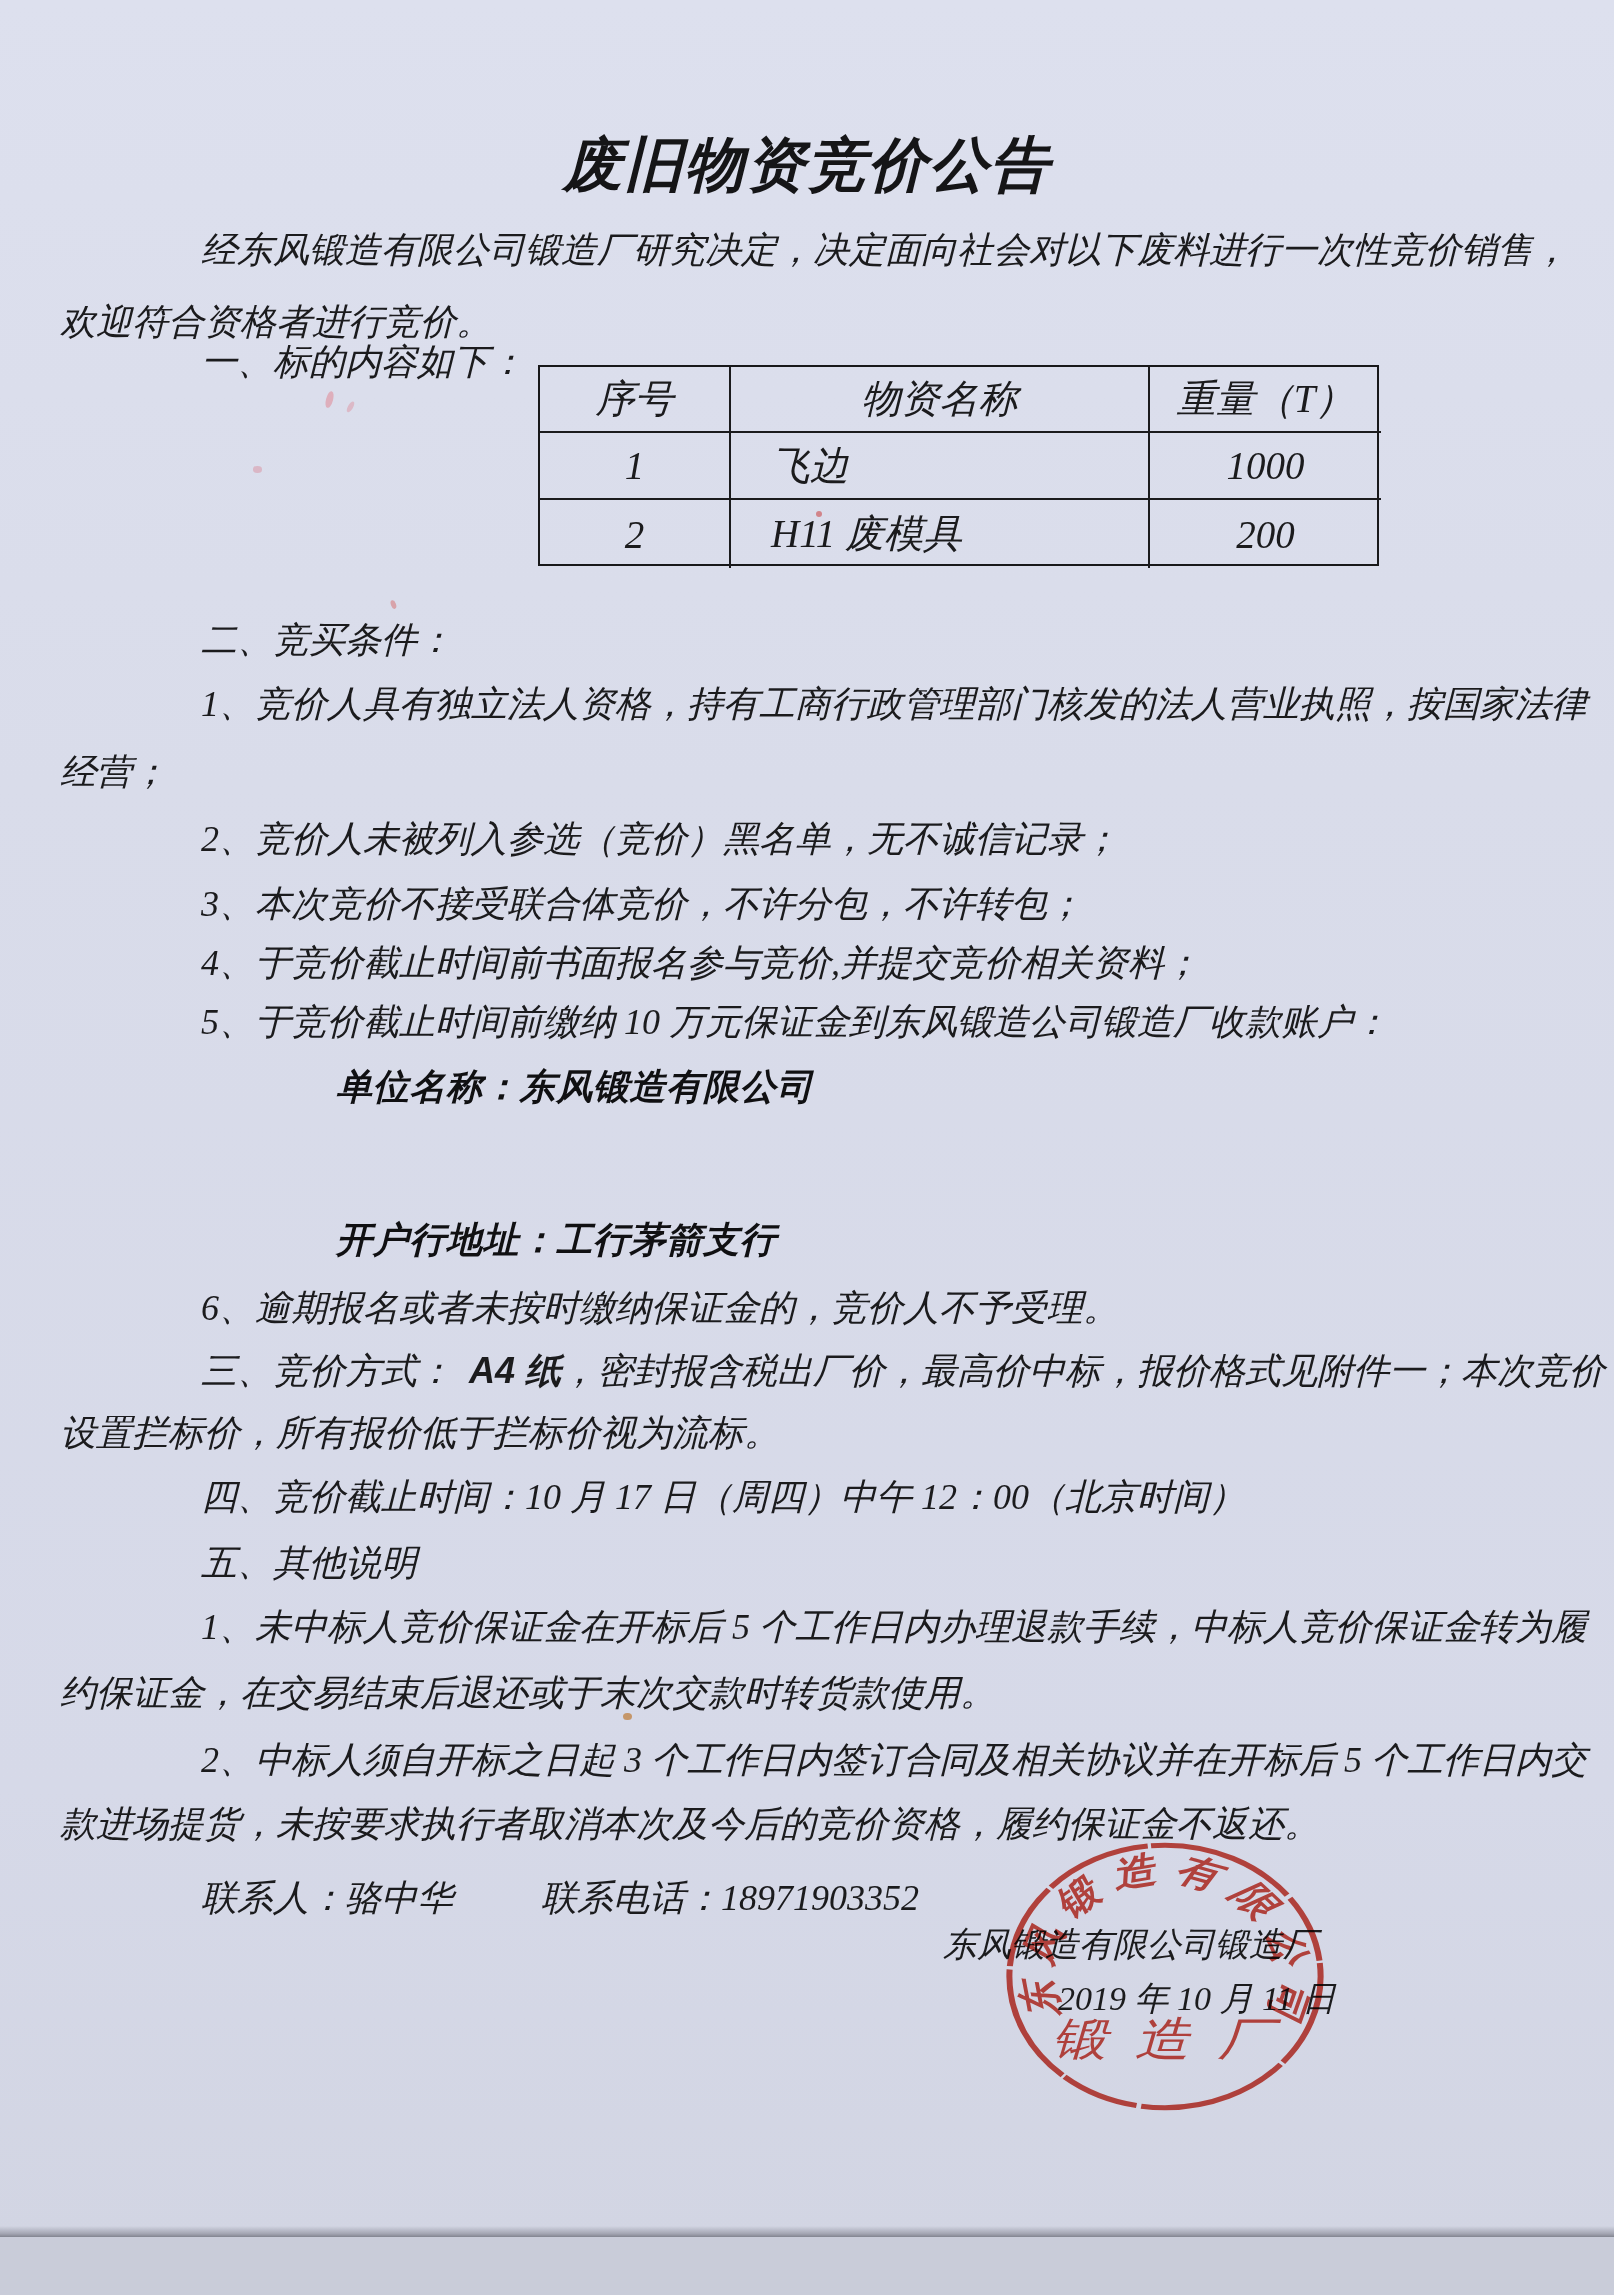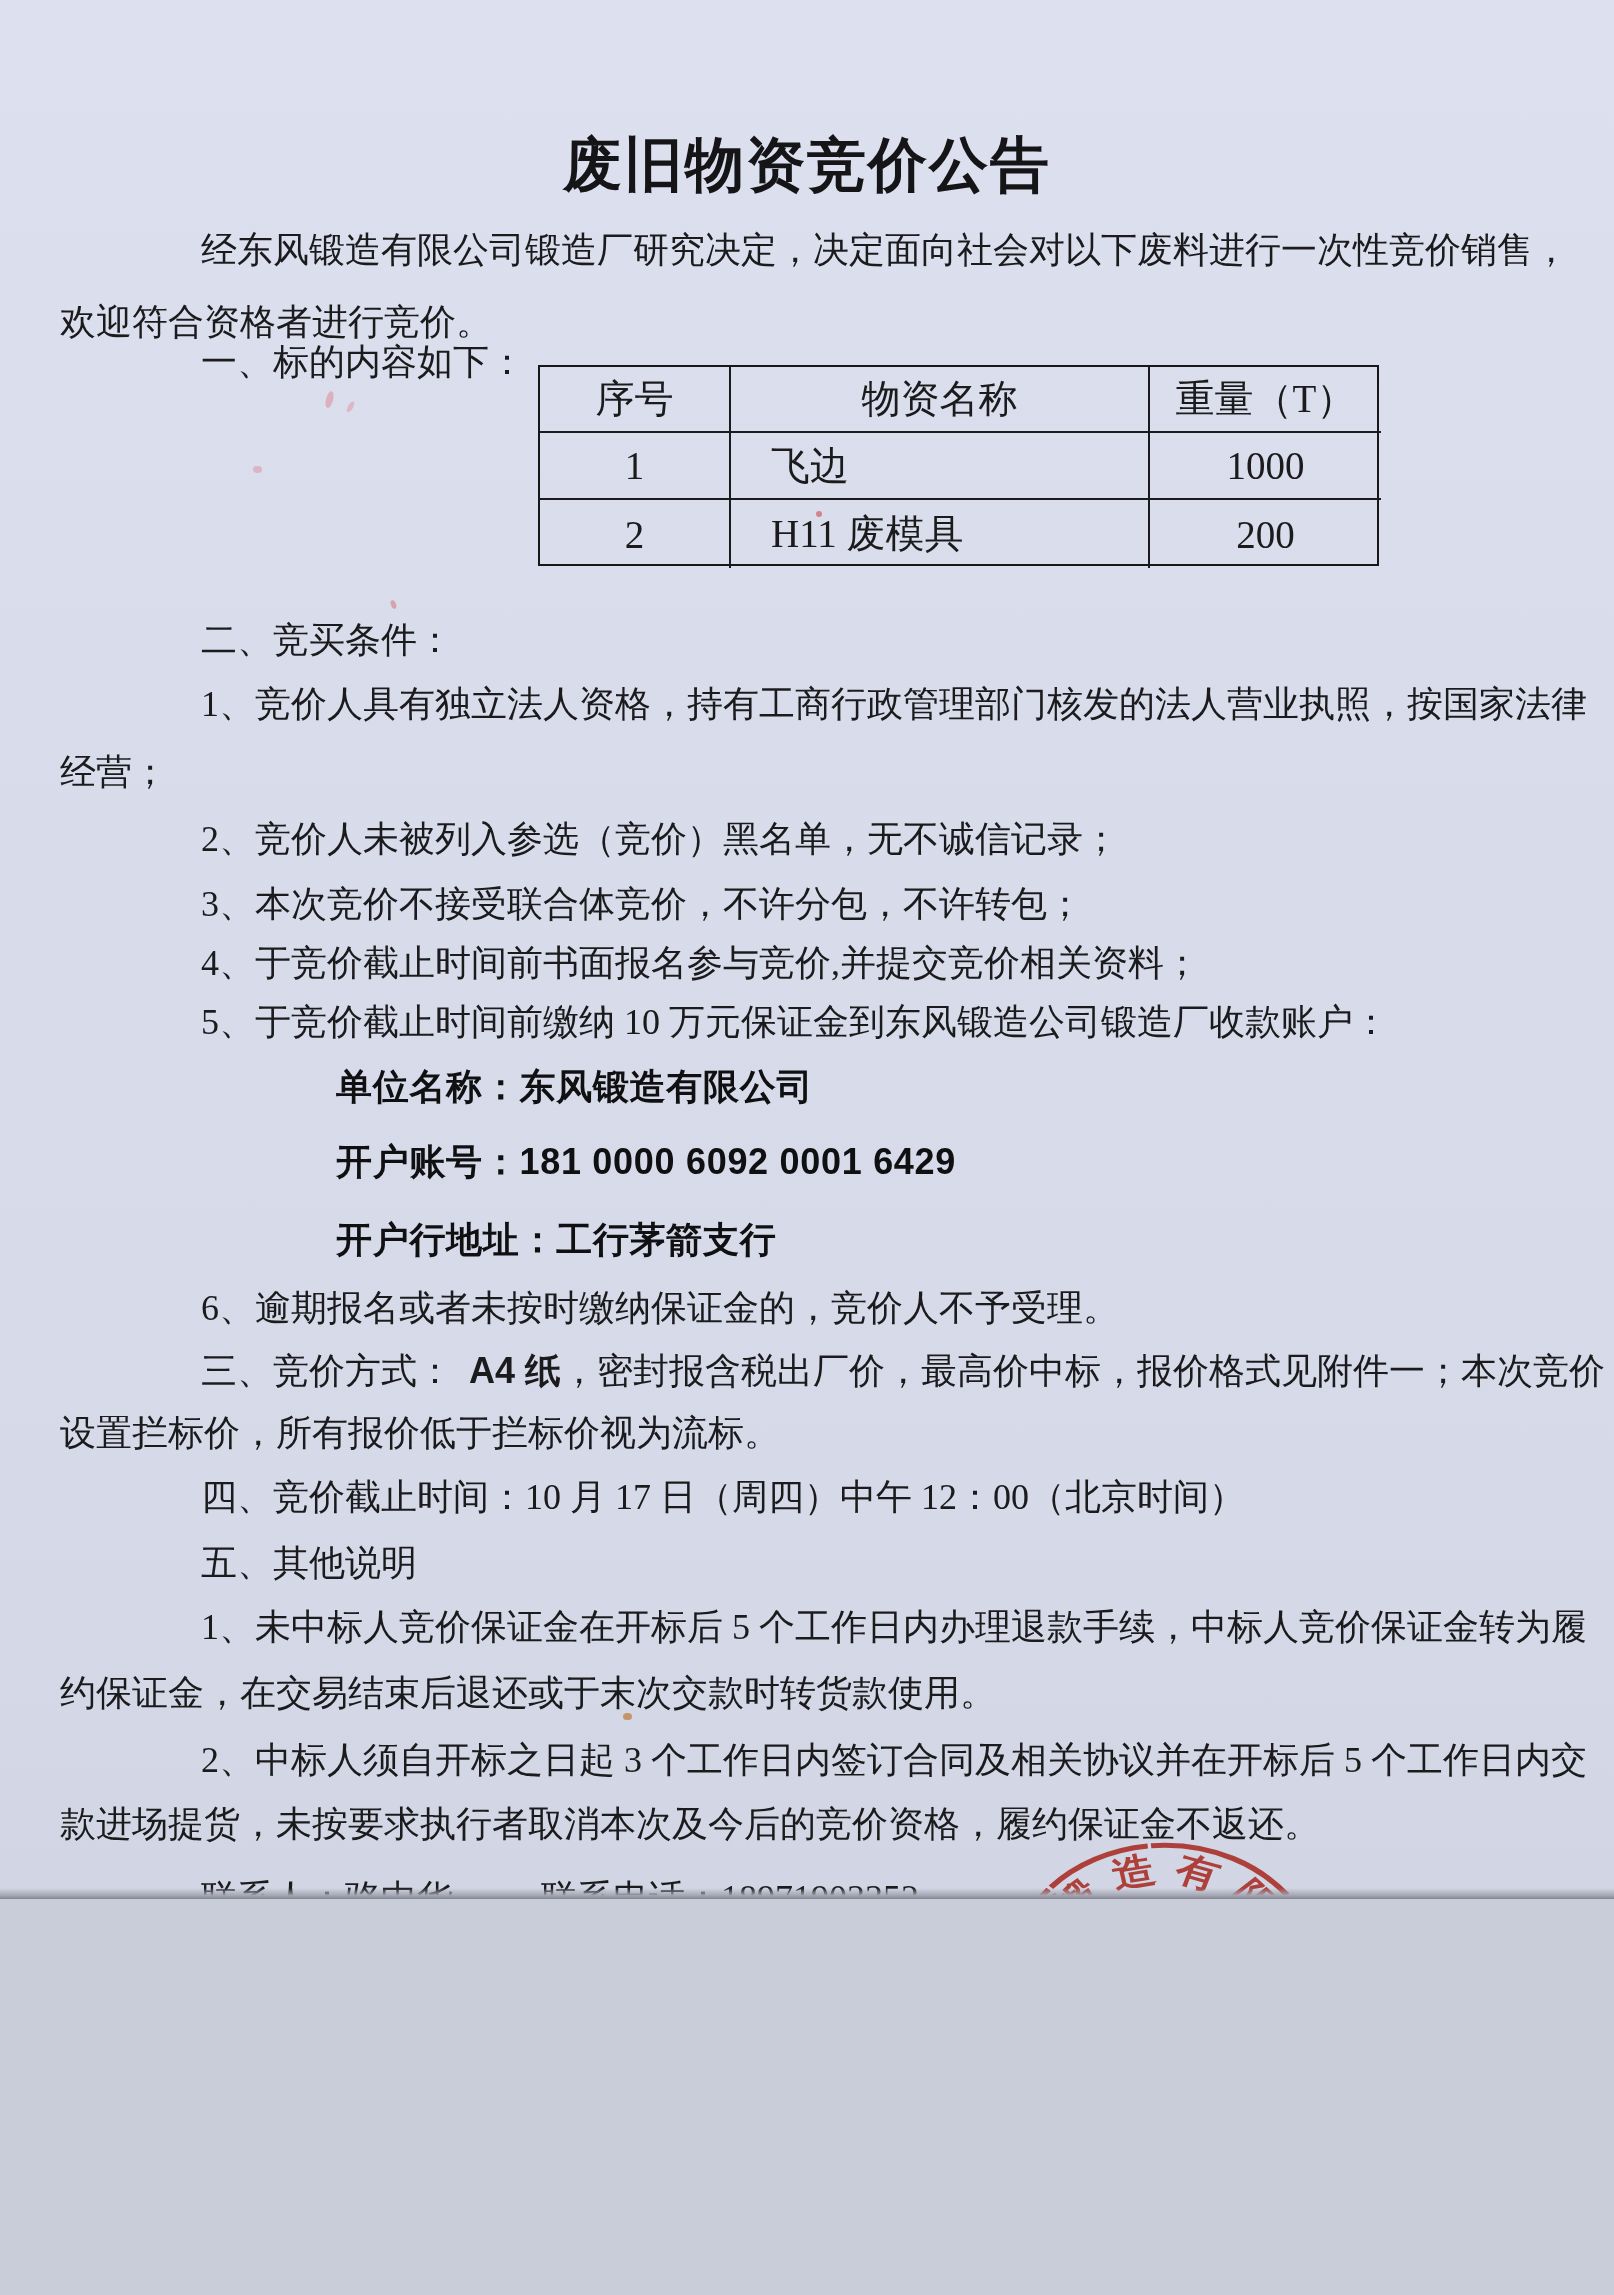--- a/index.html
+++ b/index.html
@@ -4,24 +4,25 @@
 <style>
   html,body{margin:0;padding:0;}
   body{
     width:1614px;height:2295px;
     background:#c9ccd9;
     font-family:"Liberation Serif", serif;
     overflow:hidden;
   }
   .page{
     position:relative;
-    width:1614px;height:1899px;
+    width:1614px;height:2237px;
     background:linear-gradient(180deg,#dde0ee 0%,#d9dcea 35%,#d6d9e8 80%,#d2d5e3 100%);
     color:#1b1b1d;
     overflow:hidden;
+    font-style:italic;
   }
   .ln{
     position:absolute;
     font-size:36px;
     line-height:1.25;
     white-space:nowrap;
     color:#1b1b1d;
     z-index:3;
   }
   .title{
@@ -109,21 +110,20 @@
 
   <div class="ln" style="left:201px;top:618px;">二、竞买条件：</div>
   <div class="ln" style="left:201px;top:682px;">1、竞价人具有独立法人资格，持有工商行政管理部门核发的法人营业执照，按国家法律</div>
   <div class="ln" style="left:60px;top:750px;">经营；</div>
   <div class="ln" style="left:201px;top:817px;">2、竞价人未被列入参选（竞价）黑名单，无不诚信记录；</div>
   <div class="ln" style="left:201px;top:882px;">3、本次竞价不接受联合体竞价，不许分包，不许转包；</div>
   <div class="ln" style="left:201px;top:941px;">4、于竞价截止时间前书面报名参与竞价,并提交竞价相关资料；</div>
   <div class="ln" style="left:201px;top:1000px;">5、于竞价截止时间前缴纳 10 万元保证金到东风锻造公司锻造厂收款账户：</div>
 
   <div class="ln boldline" style="left:336px;top:1064px;">单位名称：东风锻造有限公司</div>
-  <div class="ln boldline" style="left:336px;top:1139px;">开户账号：181 0000 6092 0001 6429</div>
   <div class="ln boldline" style="left:336px;top:1217px;">开户行地址：工行茅箭支行</div>
 
   <div class="ln" style="left:201px;top:1286px;">6、逾期报名或者未按时缴纳保证金的，竞价人不予受理。</div>
 
   <div class="ln" style="left:201px;top:1348px;"><span>三、竞价方式：</span><span class="bsegment">A4 纸</span><span>，密封报含税出厂价，最高价中标，报价格式见附件一；本次竞价</span></div>
   <div class="ln" style="left:60px;top:1411px;">设置拦标价，所有报价低于拦标价视为流标。</div>
 
   <div class="ln" style="left:201px;top:1475px;">四、竞价截止时间：10 月 17 日（周四）中午 12：00（北京时间）</div>
 
   <div class="ln" style="left:201px;top:1541px;">五、其他说明</div>

